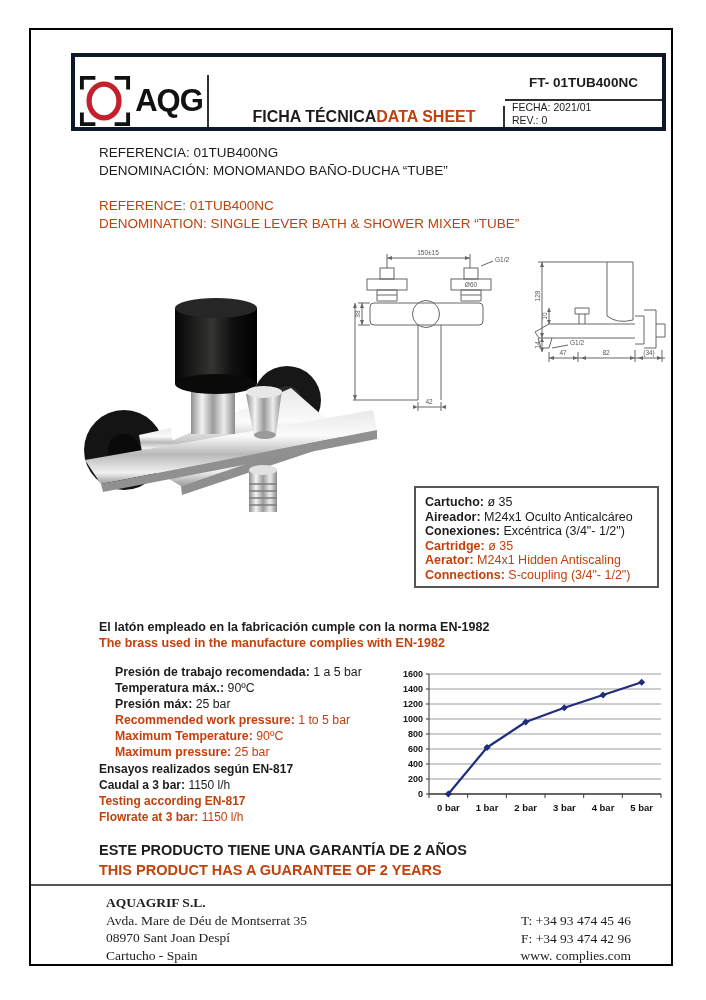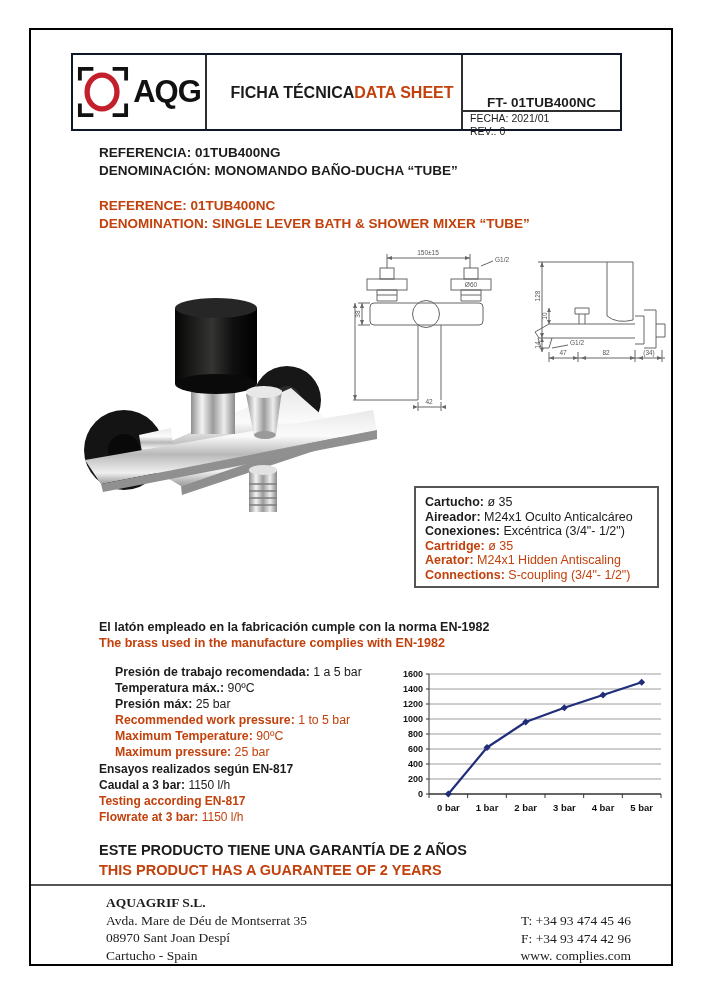--- a/index.html
+++ b/index.html
@@ -6,42 +6,42 @@
   body{
     width:706px;height:1000px;position:relative;background:#fff;
     font-family:"Liberation Sans",sans-serif;color:#1c1c1c;overflow:hidden;
   }
   .frame{
     position:absolute;left:29px;top:28px;width:644px;height:938px;
     border:2px solid #000;box-sizing:border-box;
   }
   
   .hdr{
-    position:absolute;left:40px;top:23px;width:551px;height:78px;
-    display:flex;border:2px solid #0f172a;box-sizing:border-box;background:#fff;
+    position:absolute;left:40px;top:23px;width:595px;height:78px;
+    display:flex;border:4px solid #0f172a;box-sizing:border-box;background:#fff;align-items:flex-end;
   }
   .hdr-logo{
     width:134px;border-right:2px solid #2f2f2f;box-sizing:border-box;
     display:flex;align-items:center;justify-content:center;gap:4px;
   }
   .logo-text{font-size:31px;font-weight:bold;letter-spacing:-1px;color:#111;}
   .hdr-title{
     flex:1;border-right:2px solid #2f2f2f;box-sizing:border-box;
     display:flex;flex-direction:row;align-items:center;justify-content:center;
     font-weight:bold;font-size:16px;line-height:21px;padding-left:16px;
   }
   .hdr-doc{width:157px;display:flex;flex-direction:column;box-sizing:border-box;margin-top:40px;}
   .doc-num{
     height:36px;border-bottom:2px solid #2f2f2f;box-sizing:border-box;
     display:flex;align-items:center;justify-content:center;
     font-weight:bold;font-size:13.5px;
   }
   .doc-meta{flex:1;padding:0 7px;font-size:10.5px;line-height:13px;}
   
-  .ref{position:absolute;left:68px;top:114px;font-weight:bold;font-size:13.5px;line-height:18px;}
+  .ref{position:absolute;left:68px;top:114px;font-weight:normal;font-size:13.5px;line-height:18px;}
   .ref .en{margin-top:17px;}
   .gray{color:#c2410c;}
   
   .techdraw{position:absolute;left:322px;top:214px;}
   .techdraw text{font-family:"Liberation Sans",sans-serif;font-size:6.5px;fill:#555;}
   .product{position:absolute;left:8px;top:262px;}
   
   .specs{
     position:absolute;left:383px;top:456px;width:245px;height:102px;
     border:2px solid #555;box-sizing:border-box;padding:7px 9px;

